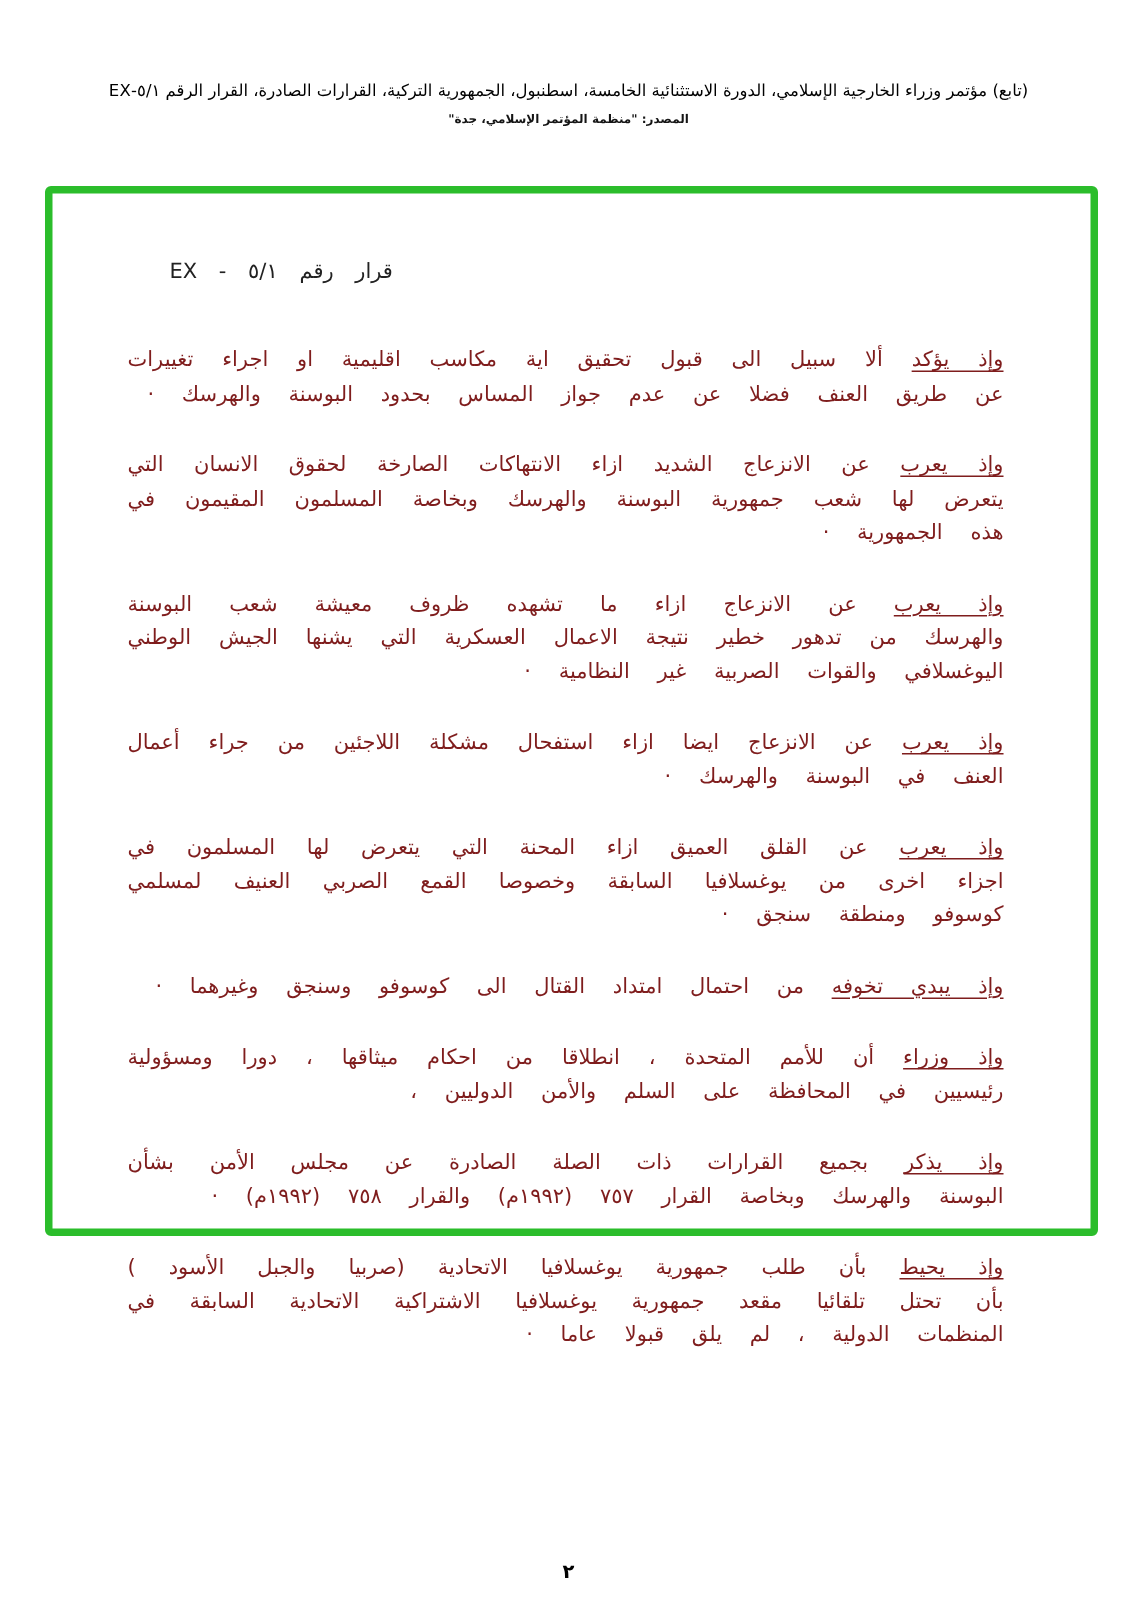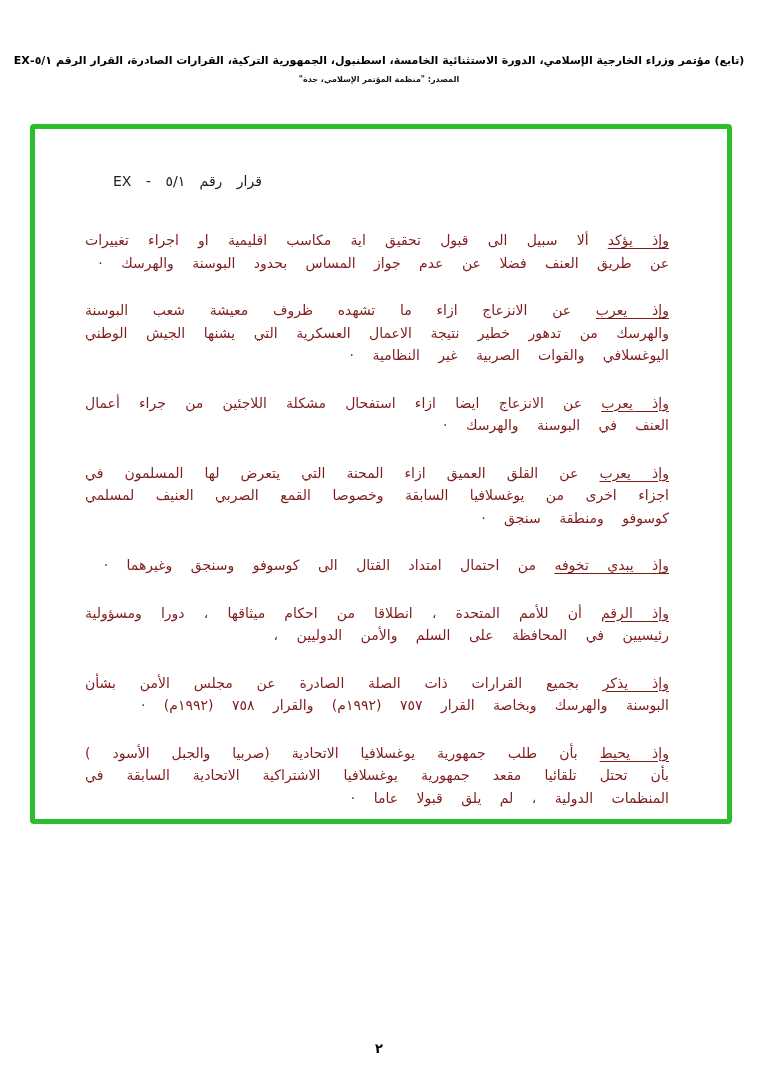--- a/index.html
+++ b/index.html
@@ -14,21 +14,21 @@
   .header {
     position: absolute;
     top: 54px;
     left: 0;
     width: 758px;
     text-align: center;
   }
   .header-title {
     direction: rtl;
     font-size: 11px;
-    font-weight: bold;
+    font-weight: normal;
     color: #000000;
     padding: 0 12px;
     letter-spacing: 0.2px;
   }
   .header-source {
     direction: rtl;
     font-size: 8px;
     font-weight: bold;
     color: #151515;
     margin-top: 8px;
@@ -94,39 +94,42 @@
 
   <div class="frame">
     <div class="doc">
 
       <div class="res-title">قرار رقم ٥/١ - EX</div>
 
       <p class="para">
         <span class="lead">وإذ يؤكد</span><span> ألا سبيل الى قبول تحقيق اية مكاسب اقليمية او اجراء تغييرات عن طريق العنف فضلا عن عدم جواز المساس بحدود البوسنة والهرسك ·</span>
       </p>
 
+      <p class="para">
+        <span class="lead">وإذ يعرب</span><span> عن الانزعاج الشديد ازاء الانتهاكات الصارخة لحقوق الانسان التي يتعرض لها شعب جمهورية البوسنة والهرسك وبخاصة المسلمون المقيمون في هذه الجمهورية ·</span>
+      </p>
 
       <p class="para">
         <span class="lead">وإذ يعرب</span><span> عن الانزعاج ازاء ما تشهده ظروف معيشة شعب البوسنة والهرسك من تدهور خطير نتيجة الاعمال العسكرية التي يشنها الجيش الوطني اليوغسلافي والقوات الصربية غير النظامية ·</span>
       </p>
 
       <p class="para">
         <span class="lead">وإذ يعرب</span><span> عن الانزعاج ايضا ازاء استفحال مشكلة اللاجئين من جراء أعمال العنف في البوسنة والهرسك ·</span>
       </p>
 
       <p class="para">
         <span class="lead">وإذ يعرب</span><span> عن القلق العميق ازاء المحنة التي يتعرض لها المسلمون في اجزاء اخرى من يوغسلافيا السابقة وخصوصا القمع الصربي العنيف لمسلمي كوسوفو ومنطقة سنجق ·</span>
       </p>
 
       <p class="para">
         <span class="lead">وإذ يبدي تخوفه</span><span> من احتمال امتداد القتال الى كوسوفو وسنجق وغيرهما ·</span>
       </p>
 
       <p class="para">
-        <span class="lead">وإذ الرقم</span><span> أن للأمم المتحدة ، انطلاقا من احكام ميثاقها ، دورا ومسؤولية رئيسيين في المحافظة على السلم والأمن الدوليين ،</span>
+        <span class="lead">وإذ وزراء</span><span> أن للأمم المتحدة ، انطلاقا من احكام ميثاقها ، دورا ومسؤولية رئيسيين في المحافظة على السلم والأمن الدوليين ،</span>
       </p>
 
       <p class="para">
         <span class="lead">وإذ يذكر</span><span> بجميع القرارات ذات الصلة الصادرة عن مجلس الأمن بشأن البوسنة والهرسك وبخاصة القرار ٧٥٧ (١٩٩٢م) والقرار ٧٥٨ (١٩٩٢م) ·</span>
       </p>
 
       <p class="para">
         <span class="lead">وإذ يحيط</span><span> بأن طلب جمهورية يوغسلافيا الاتحادية (صربيا والجبل الأسود ) بأن تحتل تلقائيا مقعد جمهورية يوغسلافيا الاشتراكية الاتحادية السابقة في المنظمات الدولية ، لم يلق قبولا عاما ·</span>
       </p>
 

